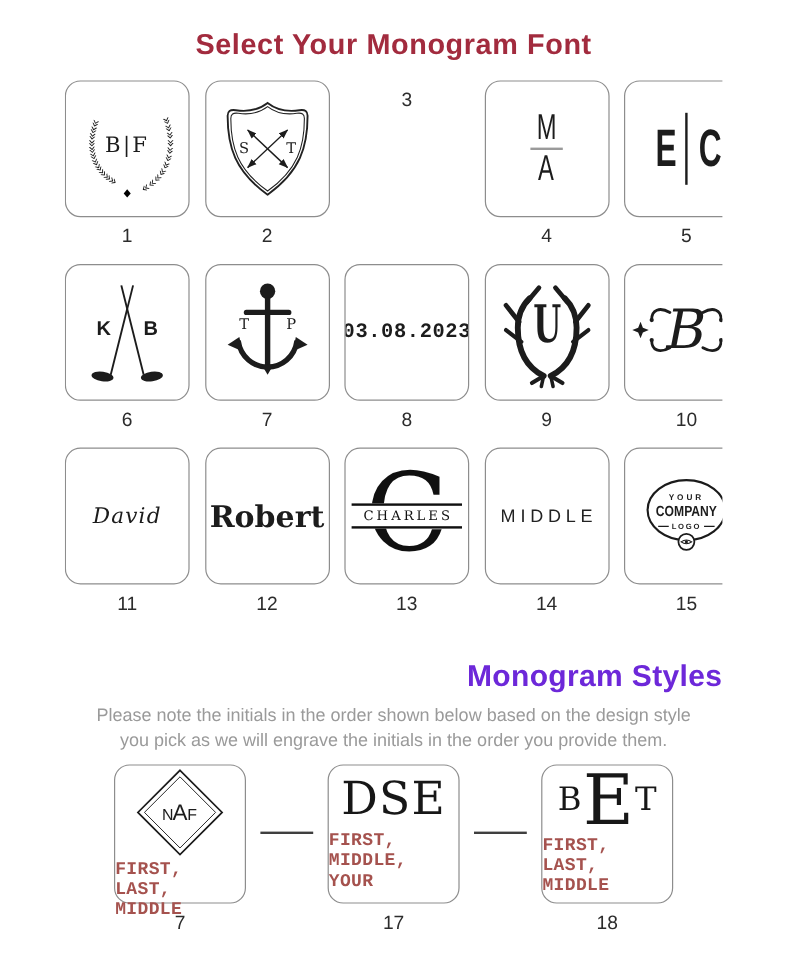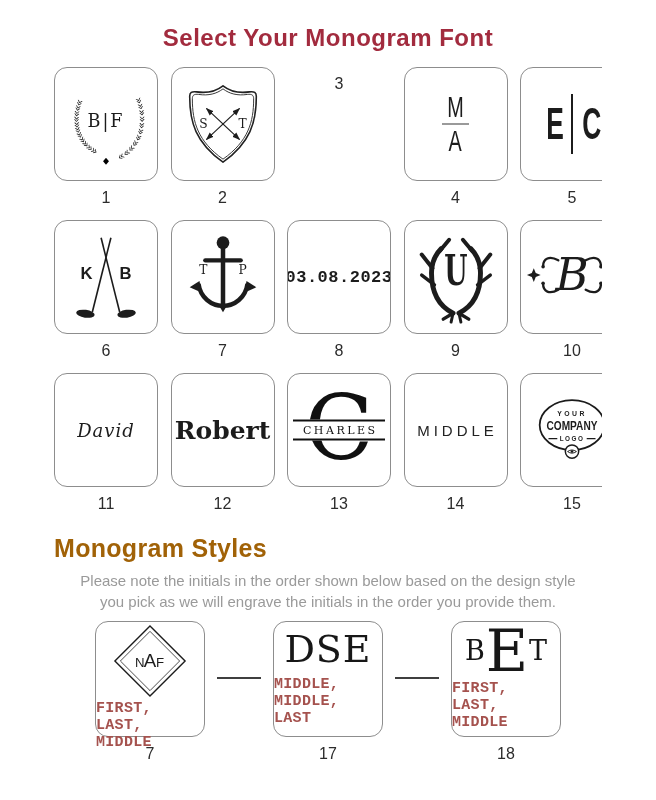--- a/index.html
+++ b/index.html
@@ -46,21 +46,21 @@
   .split-letter { width:100%; height:100%; position:relative; display:flex; align-items:center; justify-content:center; }
   .big-letter { font-family:"DejaVu Serif", serif; font-size:90px; line-height:1; color:#101010; margin-top:-4px; }
   .band {
     position:absolute; left:5px; right:5px; top:50%; transform:translateY(-50%);
     height:21px; background:#ffffff;
     border-top:2.5px solid #101010; border-bottom:2.5px solid #101010;
     display:flex; align-items:center; justify-content:center;
   }
   .band span { font-family:"DejaVu Serif", serif; font-size:11px; letter-spacing:2.5px; color:#101010; text-indent:2.5px; }
   
-  .styles-heading { margin-top:8px; text-align:left; font-size:25px; font-weight:700; color:#a16207; letter-spacing:.3px; }
+  .styles-heading { margin-top:24px; text-align:right; font-size:25px; font-weight:700; color:#6d28d9; letter-spacing:.3px; }
   .styles-desc { margin-top:7px; text-align:center; font-size:15px; line-height:1.42; color:#9a9a9a; }
   .styles-row { margin-top:8px; display:flex; justify-content:center; align-items:flex-start; }
   .style-cell { display:flex; flex-direction:column; align-items:center; }
   .style-tile {
     width:110px; height:116px; background:#fff;
     border:1.5px solid #8d8d8d; border-radius:13px;
     display:flex; flex-direction:column; align-items:center;
   }
   .style-art { flex:1; display:flex; align-items:center; justify-content:center; width:100%; }
   .style-caption { margin-bottom:9px; font-size:15px; font-weight:600; letter-spacing:.3px; color:#A5524E;font-family:Liberation Mono, monospace; }
@@ -304,21 +304,21 @@
       <div class="num">7</div>
     </div>
 
     <div class="connector"></div>
 
     <div class="style-cell">
       <div class="style-tile">
         <div class="style-art">
           <span class="serif-row">DSE</span>
         </div>
-        <div class="style-caption">MIDDLE, MIDDLE, LAST</div>
+        <div class="style-caption">FIRST, MIDDLE, YOUR</div>
       </div>
       <div class="num">17</div>
     </div>
 
     <div class="connector"></div>
 
     <div class="style-cell">
       <div class="style-tile">
         <div class="style-art">
           <div class="bet">

